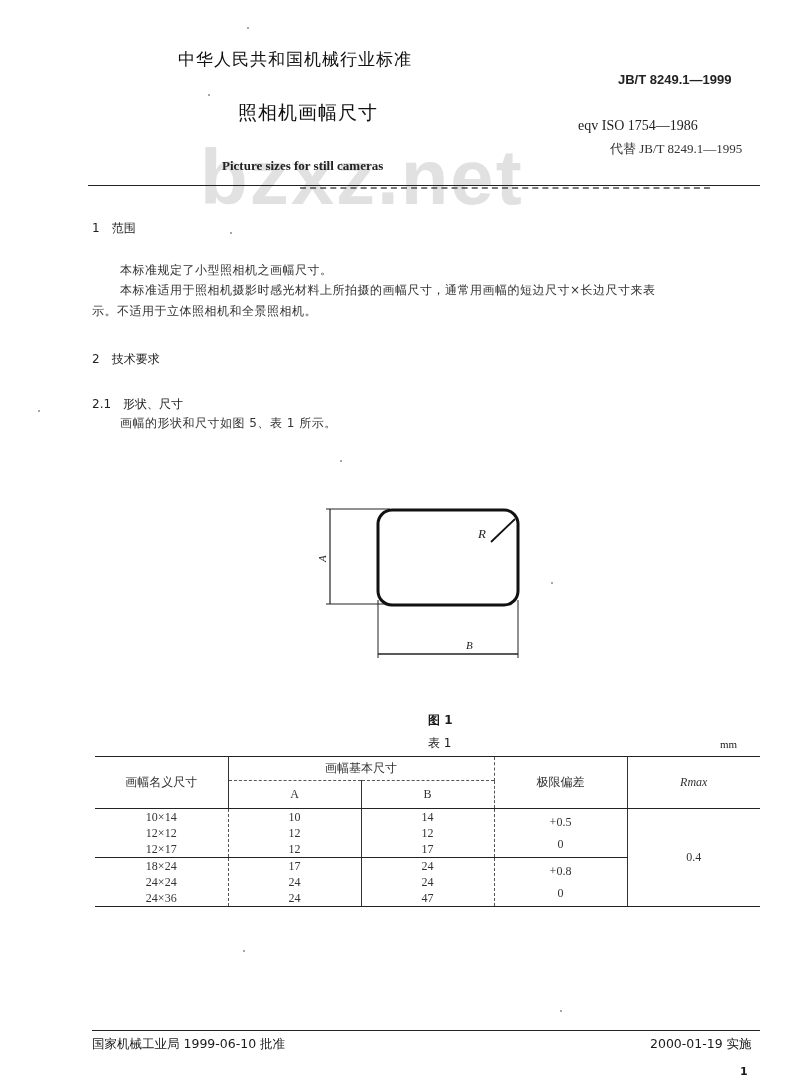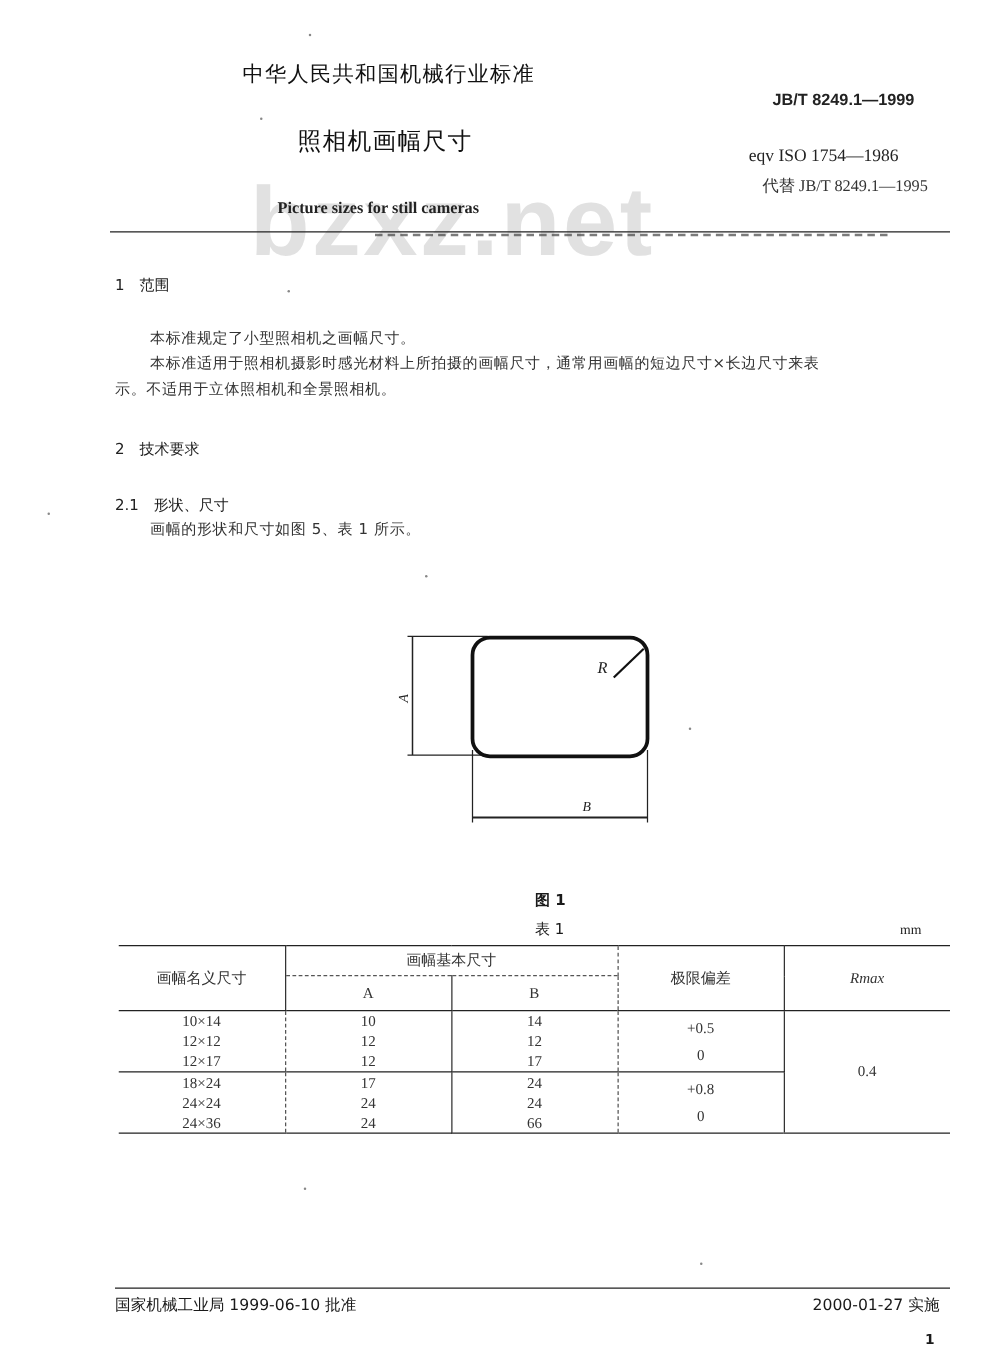--- a/index.html
+++ b/index.html
@@ -1,24 +1,24 @@
 <!DOCTYPE html>
 <html><head>
 <meta charset="utf-8">
 <style>
   html, body { margin: 0; padding: 0; background: #ffffff; }
   body {
     width: 800px; height: 1085px; position: relative; overflow: hidden;
     font-family: "DejaVu Sans", sans-serif; color: #1a1a1a;
   }
   .abs { position: absolute; }
-  .cn-header { left: 194px; top: 48px; font-size: 17px; letter-spacing: 1px; color: #111; text-align: right; }
+  .cn-header { left: 178px; top: 48px; font-size: 17px; letter-spacing: 1px; color: #111; text-align: right; }
   .std-no { left: 618px; top: 72px; font-family: "Liberation Sans", sans-serif; font-size: 13px; font-weight: bold; color: #222; }
   .cn-title { left: 238px; top: 100px; font-size: 19px; letter-spacing: 1px; color: #111; }
-  .eqv { left: 578px; top: 118px; font-family: "Liberation Serif", serif; font-size: 14px; color: #222; margin-left: 21px; }
+  .eqv { left: 578px; top: 118px; font-family: "Liberation Serif", serif; font-size: 14px; color: #222; }
   .replaces { left: 610px; top: 140px; font-family: "Liberation Serif", serif; font-size: 13px; color: #333; }
   .en-title { left: 222px; top: 158px; font-family: "Liberation Serif", serif; font-size: 13px; font-weight: bold; color: #222; }
   .watermark {
     left: 200px; top: 132px; font-family: "Liberation Sans", sans-serif;
     font-size: 78px; font-weight: bold; color: rgba(200,200,200,0.55); letter-spacing: 2px; z-index: 0;
   }
   .hr-top { left: 88px; top: 185px; width: 672px; height: 0; border-top: 1.5px solid #222; }
   .hr-top-dash { left: 300px; top: 187px; width: 410px; height: 0; border-top: 2px dashed #444; opacity: 0.7; }
 
   .sec { font-size: 12px; color: #222; }
@@ -156,33 +156,33 @@
         <div>24×36</div>
       </td>
       <td class="b-right cell-line">
         <div>17</div>
         <div>24</div>
         <div>24</div>
       </td>
       <td class="b-right-dash cell-line">
         <div>24</div>
         <div>24</div>
-        <div>66</div>
+        <div>47</div>
       </td>
       <td class="b-right tol">
         <div>+0.8</div>
         <div>0</div>
       </td>
     </tr>
   </tbody>
 </table>
 
 <div class="abs hr-foot"></div>
 <div class="abs foot-left">国家机械工业局 1999-06-10 批准</div>
-<div class="abs foot-right">2000-01-27 实施</div>
+<div class="abs foot-right">2000-01-19 实施</div>
 <div class="abs page-no">1</div>
 
 <span class="speck" style="left:247px;top:27px"></span>
 <span class="speck" style="left:208px;top:94px"></span>
 <span class="speck" style="left:230px;top:232px"></span>
 <span class="speck" style="left:340px;top:460px"></span>
 <span class="speck" style="left:551px;top:582px"></span>
 <span class="speck" style="left:38px;top:410px"></span>
 <span class="speck" style="left:243px;top:950px"></span>
 <span class="speck" style="left:560px;top:1010px"></span>

